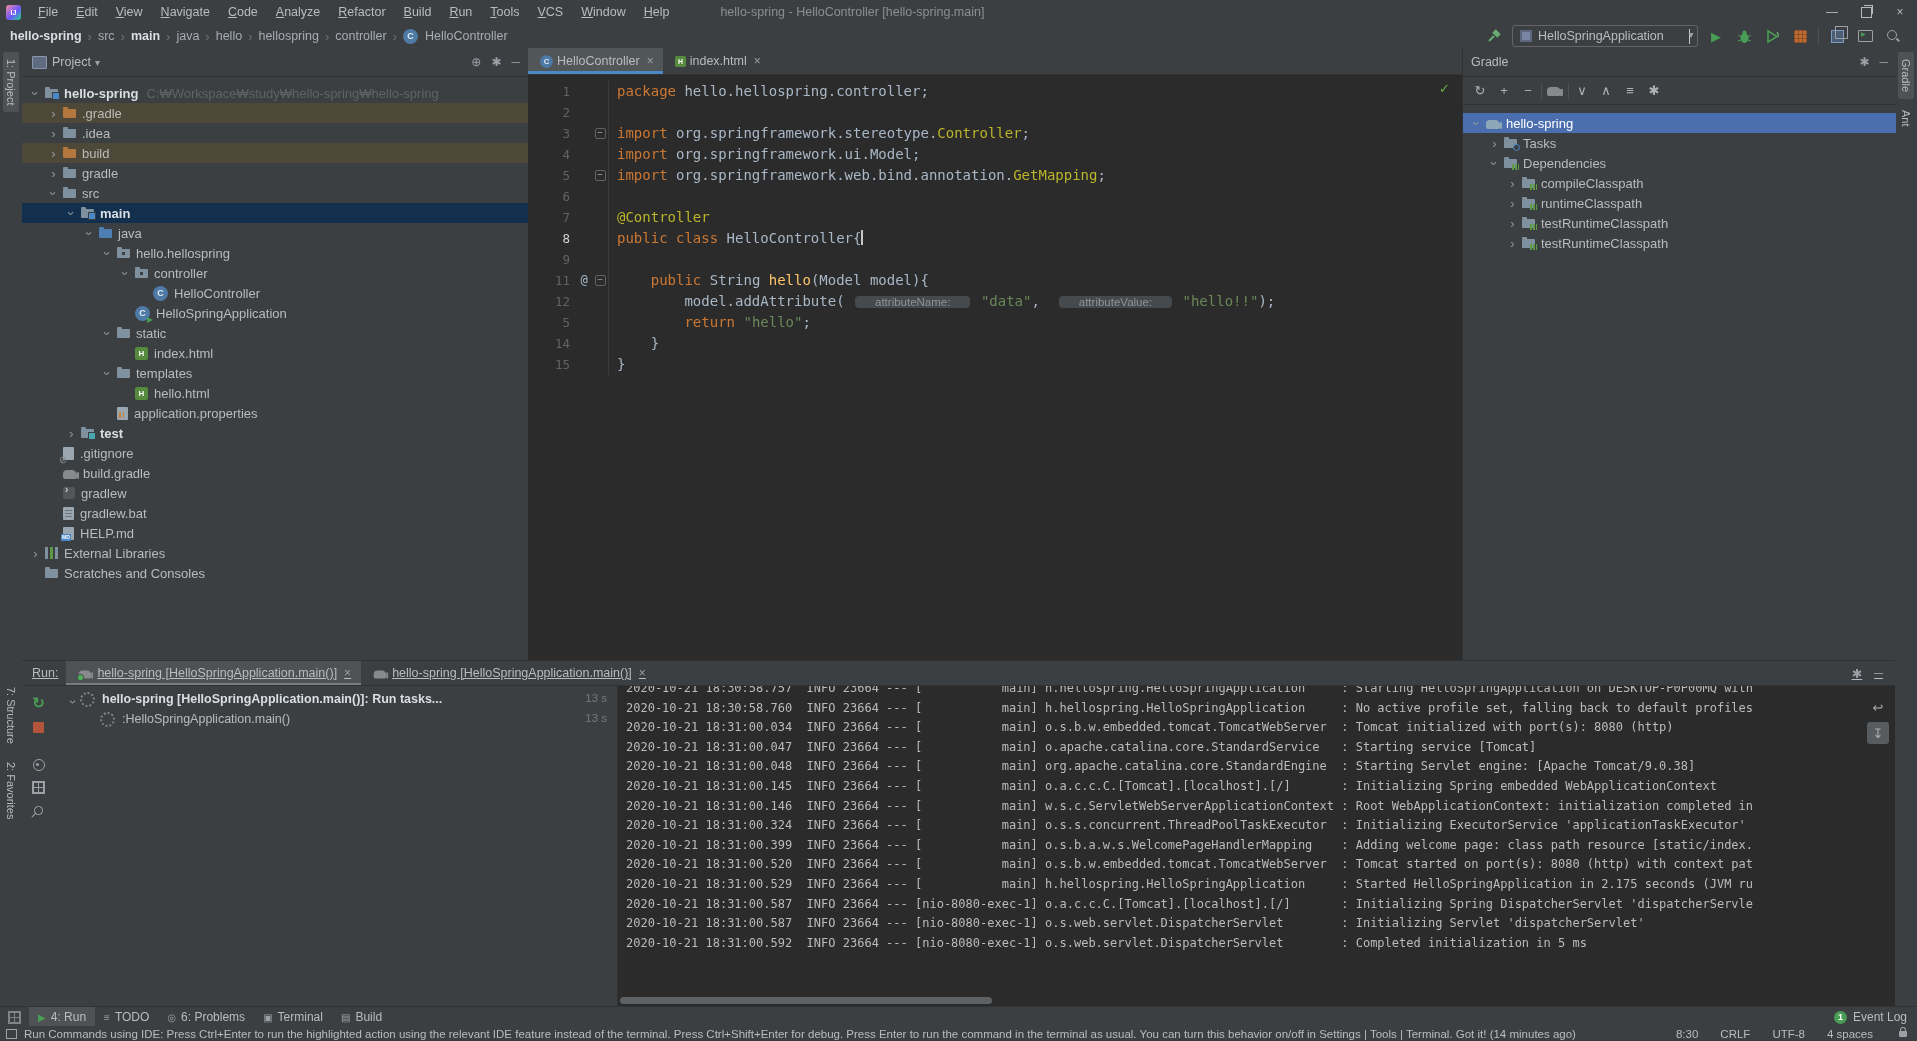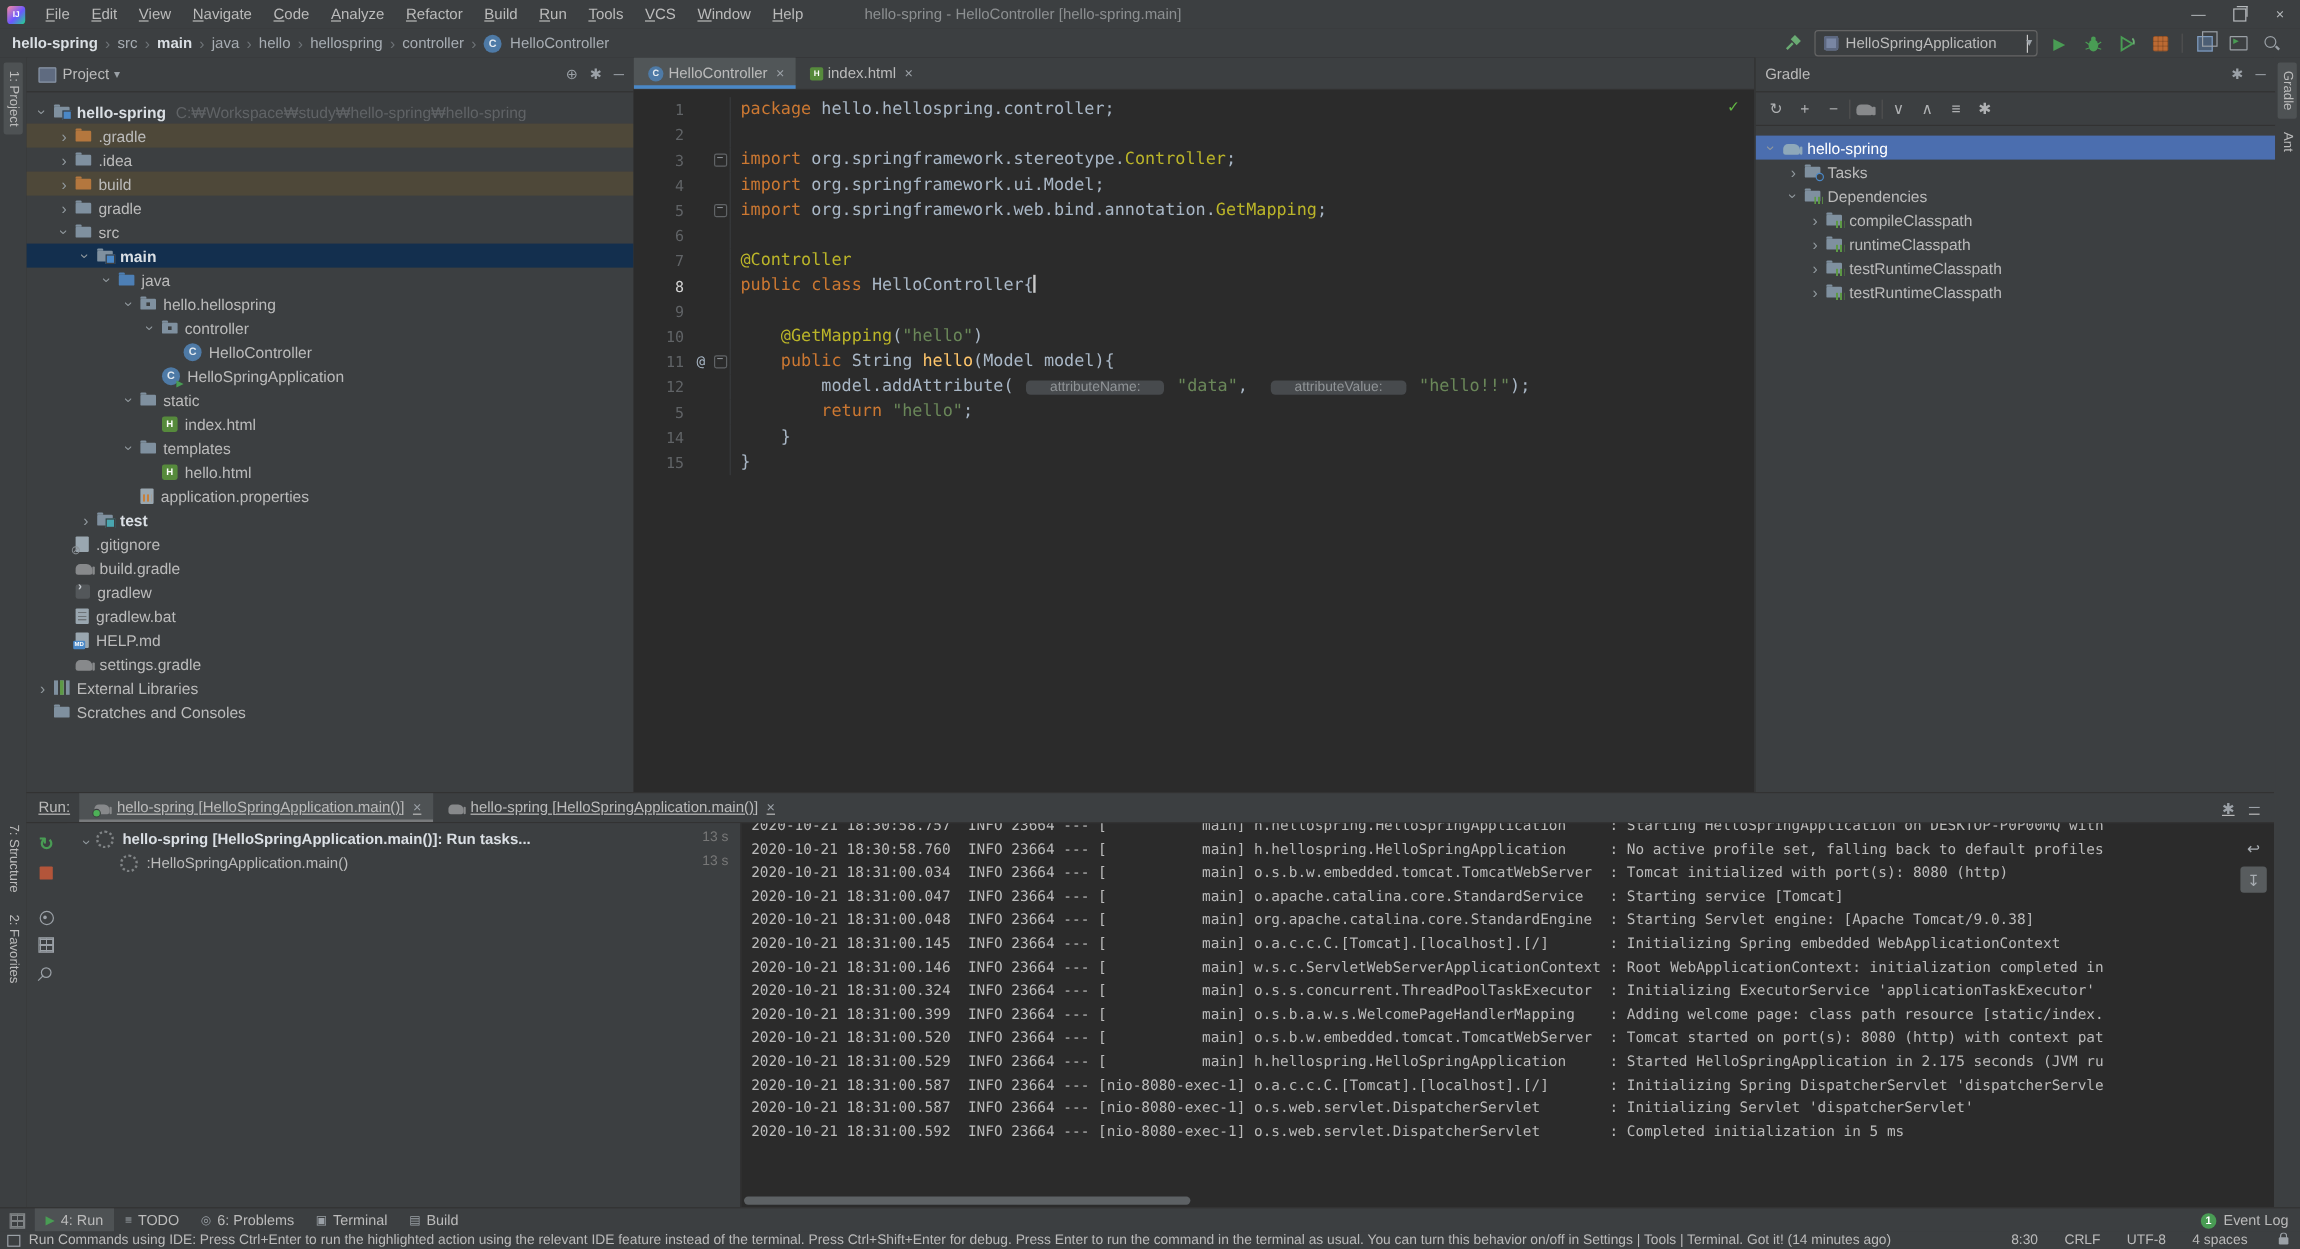--- a/index.html
+++ b/index.html
@@ -432,25 +432,20 @@
         <div class="trow" style="padding-left: 24px;">
           <span class="arrow"></span>
           <span class="ic ic-bat"></span>
           <span class="tlabel">gradlew.bat</span>
         </div>
         <div class="trow" style="padding-left: 24px;">
           <span class="arrow"></span>
           <span class="ic ic-md"></span>
           <span class="tlabel">HELP.md</span>
         </div>
-        <div class="trow" style="padding-left: 24px;">
-          <span class="arrow"></span>
-          <span class="ic ic-gradle-file"></span>
-          <span class="tlabel">settings.gradle</span>
-        </div>
         <div class="trow" style="padding-left: 6px;">
           <span class="arrow">›</span>
           <span class="ic ic-libs"></span>
           <span class="tlabel">External Libraries</span>
         </div>
         <div class="trow" style="padding-left: 6px;">
           <span class="arrow"></span>
           <span class="ic ic-scratches"></span>
           <span class="tlabel">Scratches and Consoles</span>
         </div>
@@ -474,21 +469,20 @@
     <div id="code">
         <div class="cline"><span class="g-num">1</span><span class="g-mark"></span><span class="g-fold"></span><span class="code-text"><span class="s-kw">package </span><span class="s-pl">hello.hellospring.controller;</span></span></div>
         <div class="cline"><span class="g-num">2</span><span class="g-mark"></span><span class="g-fold"></span><span class="code-text"></span></div>
         <div class="cline"><span class="g-num">3</span><span class="g-mark"></span><span class="g-fold"><span class="fbox">−</span></span><span class="code-text"><span class="s-kw">import </span><span class="s-pl">org.springframework.stereotype.</span><span class="s-ann">Controller</span><span class="s-pl">;</span></span></div>
         <div class="cline"><span class="g-num">4</span><span class="g-mark"></span><span class="g-fold"></span><span class="code-text"><span class="s-kw">import </span><span class="s-pl">org.springframework.ui.Model;</span></span></div>
         <div class="cline"><span class="g-num">5</span><span class="g-mark"></span><span class="g-fold"><span class="fbox">−</span></span><span class="code-text"><span class="s-kw">import </span><span class="s-pl">org.springframework.web.bind.annotation.</span><span class="s-ann">GetMapping</span><span class="s-pl">;</span></span></div>
         <div class="cline"><span class="g-num">6</span><span class="g-mark"></span><span class="g-fold"></span><span class="code-text"></span></div>
         <div class="cline"><span class="g-num">7</span><span class="g-mark"></span><span class="g-fold"></span><span class="code-text"><span class="s-ann">@Controller</span></span></div>
         <div class="cline cur"><span class="g-num">8</span><span class="g-mark"></span><span class="g-fold"></span><span class="code-text"><span class="s-kw">public class </span><span class="s-pl">HelloController{</span><span class="caret"></span></span></div>
         <div class="cline"><span class="g-num">9</span><span class="g-mark"></span><span class="g-fold"></span><span class="code-text"></span></div>
-        <div class="cline"><span class="g-num">10</span><span class="g-mark"></span><span class="g-fold"></span><span class="code-text"><span class="s-pl">    </span><span class="s-ann">@GetMapping</span><span class="s-pl">(</span><span class="s-str">"hello"</span><span class="s-pl">)</span></span></div>
         <div class="cline"><span class="g-num">11</span><span class="g-mark">@</span><span class="g-fold"><span class="fbox">−</span></span><span class="code-text"><span class="s-pl">    </span><span class="s-kw">public </span><span class="s-pl">String </span><span class="s-meth">hello</span><span class="s-pl">(Model model){</span></span></div>
         <div class="cline"><span class="g-num">12</span><span class="g-mark"></span><span class="g-fold"></span><span class="code-text"><span class="s-pl">        model.addAttribute( </span><span class="s-hint">attributeName:</span><span class="s-pl"> </span><span class="s-str">"data"</span><span class="s-pl">,  </span><span class="s-hint">attributeValue:</span><span class="s-pl"> </span><span class="s-str">"hello!!"</span><span class="s-pl">);</span></span></div>
         <div class="cline"><span class="g-num">5</span><span class="g-mark"></span><span class="g-fold"></span><span class="code-text"><span class="s-pl">        </span><span class="s-kw">return </span><span class="s-str">"hello"</span><span class="s-pl">;</span></span></div>
         <div class="cline"><span class="g-num">14</span><span class="g-mark"></span><span class="g-fold"></span><span class="code-text"><span class="s-pl">    }</span></span></div>
         <div class="cline"><span class="g-num">15</span><span class="g-mark"></span><span class="g-fold"></span><span class="code-text"><span class="s-pl">}</span></span></div>
       </div>
   </div>
 
   <div id="gradle-panel">
     <div class="panel-header">

